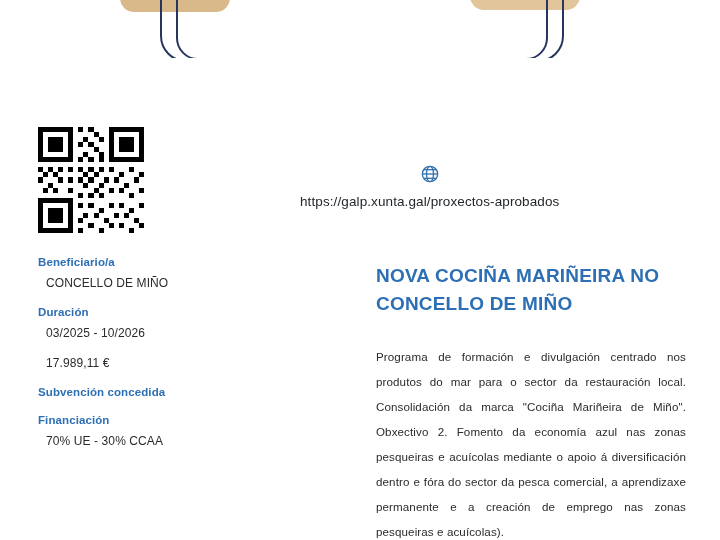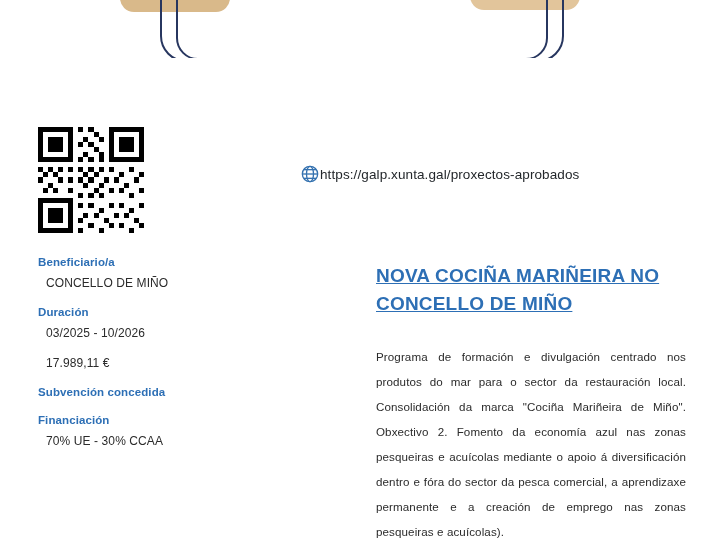--- a/index.html
+++ b/index.html
@@ -83,20 +83,22 @@
   }
   .qr-wrap svg { display: block; }
 
   
   .url-row {
     position: absolute;
     top: 164px;
     left: 300px;
     display: flex;
     align-items: center;
+    gap: 10px;
+    flex-direction: column;
   }
   .globe-icon {
     width: 20px;
     height: 20px;
     flex: 0 0 auto;
     color: #3572b0;
   }
   .url-text {
     font-size: 13.5px;
     color: #23272b;
@@ -133,21 +135,20 @@
     left: 376px;
     width: 310px;
   }
   .project-title {
     margin: 0 0 28px 0;
     font-size: 19px;
     line-height: 1.45;
     font-weight: bold;
     color: #2d6fb5;
     letter-spacing: 0.2px;
-    text-decoration: underline;
   }
   .project-desc {
     margin: 0;
     font-size: 11.6px;
     line-height: 2.15;
     color: #2b2b2b;
     text-align: justify;
     letter-spacing: 0.1px;
   }
 </style>

